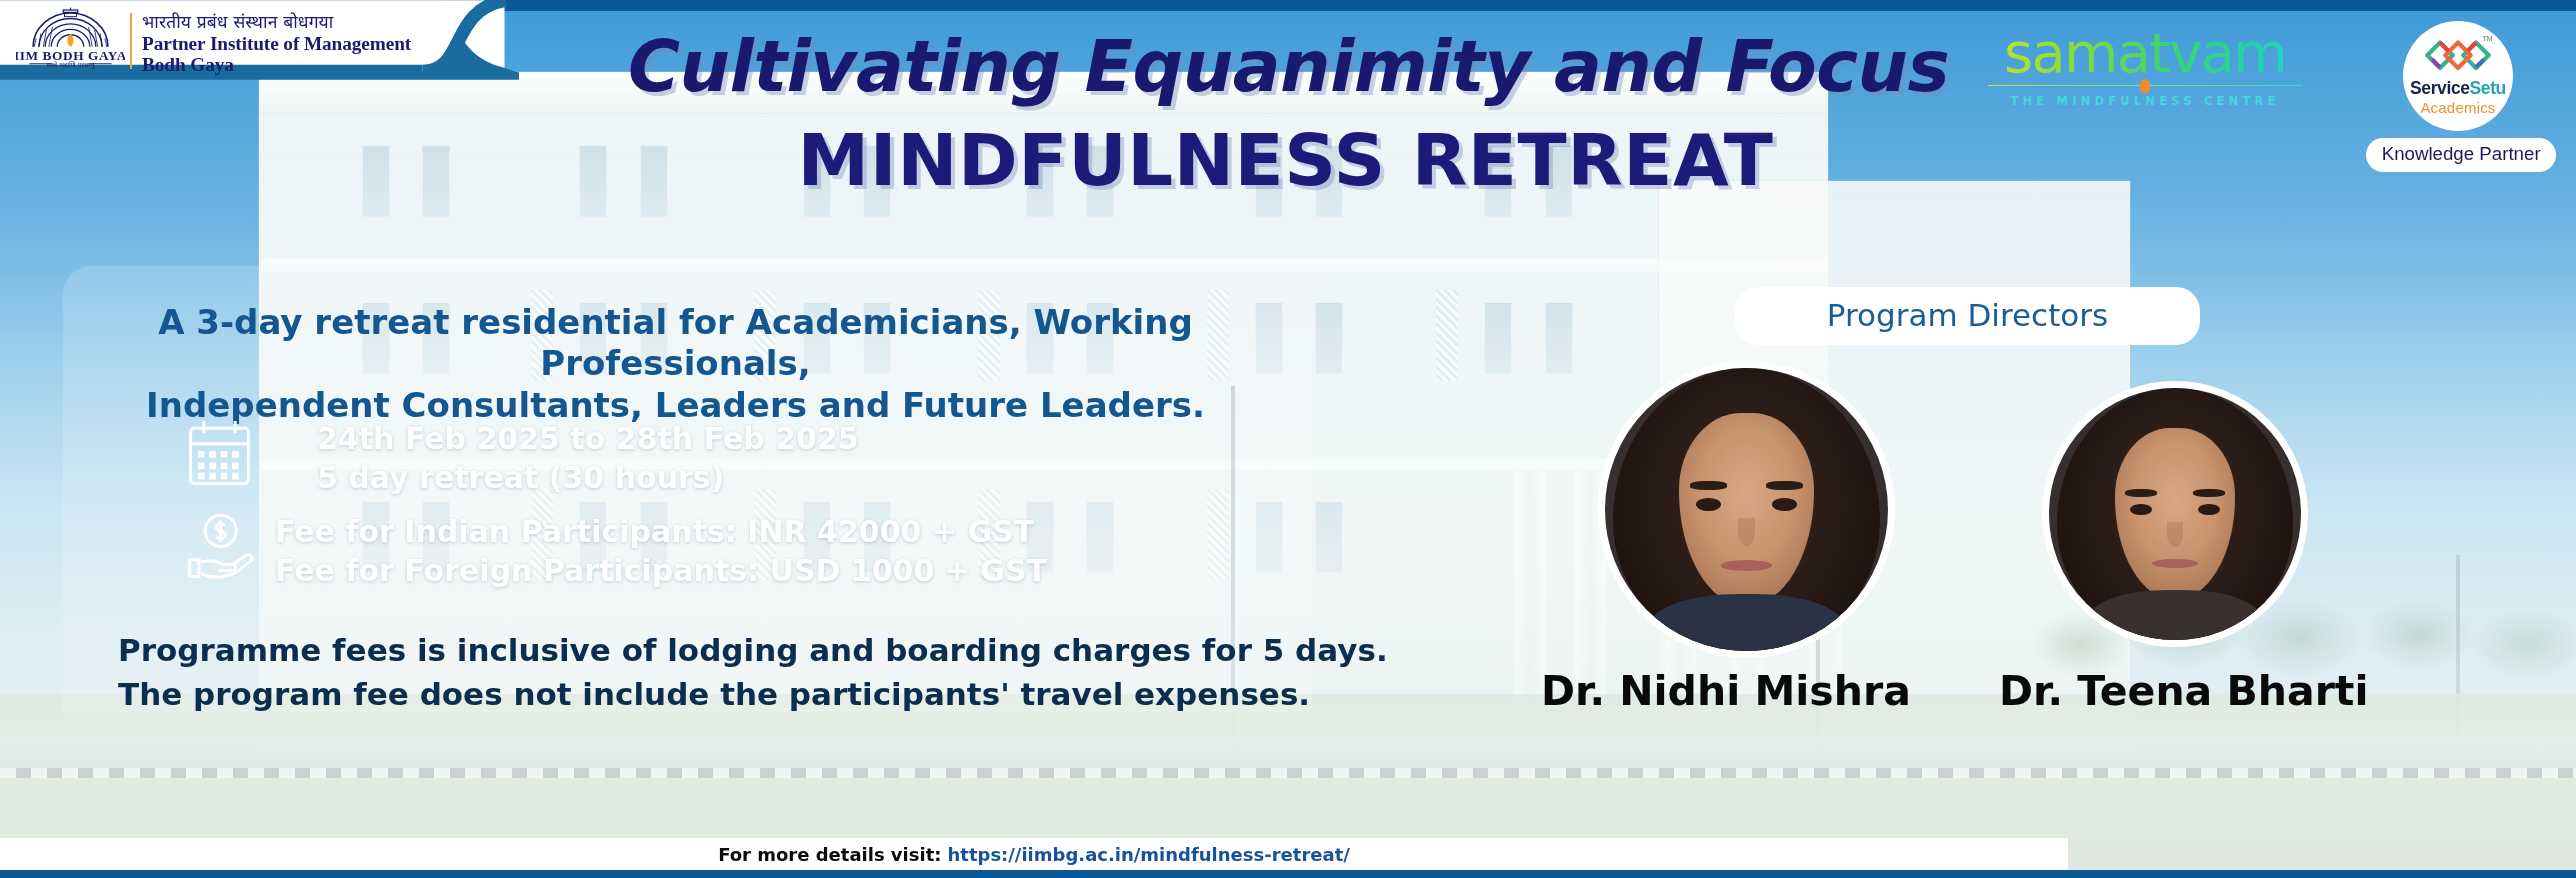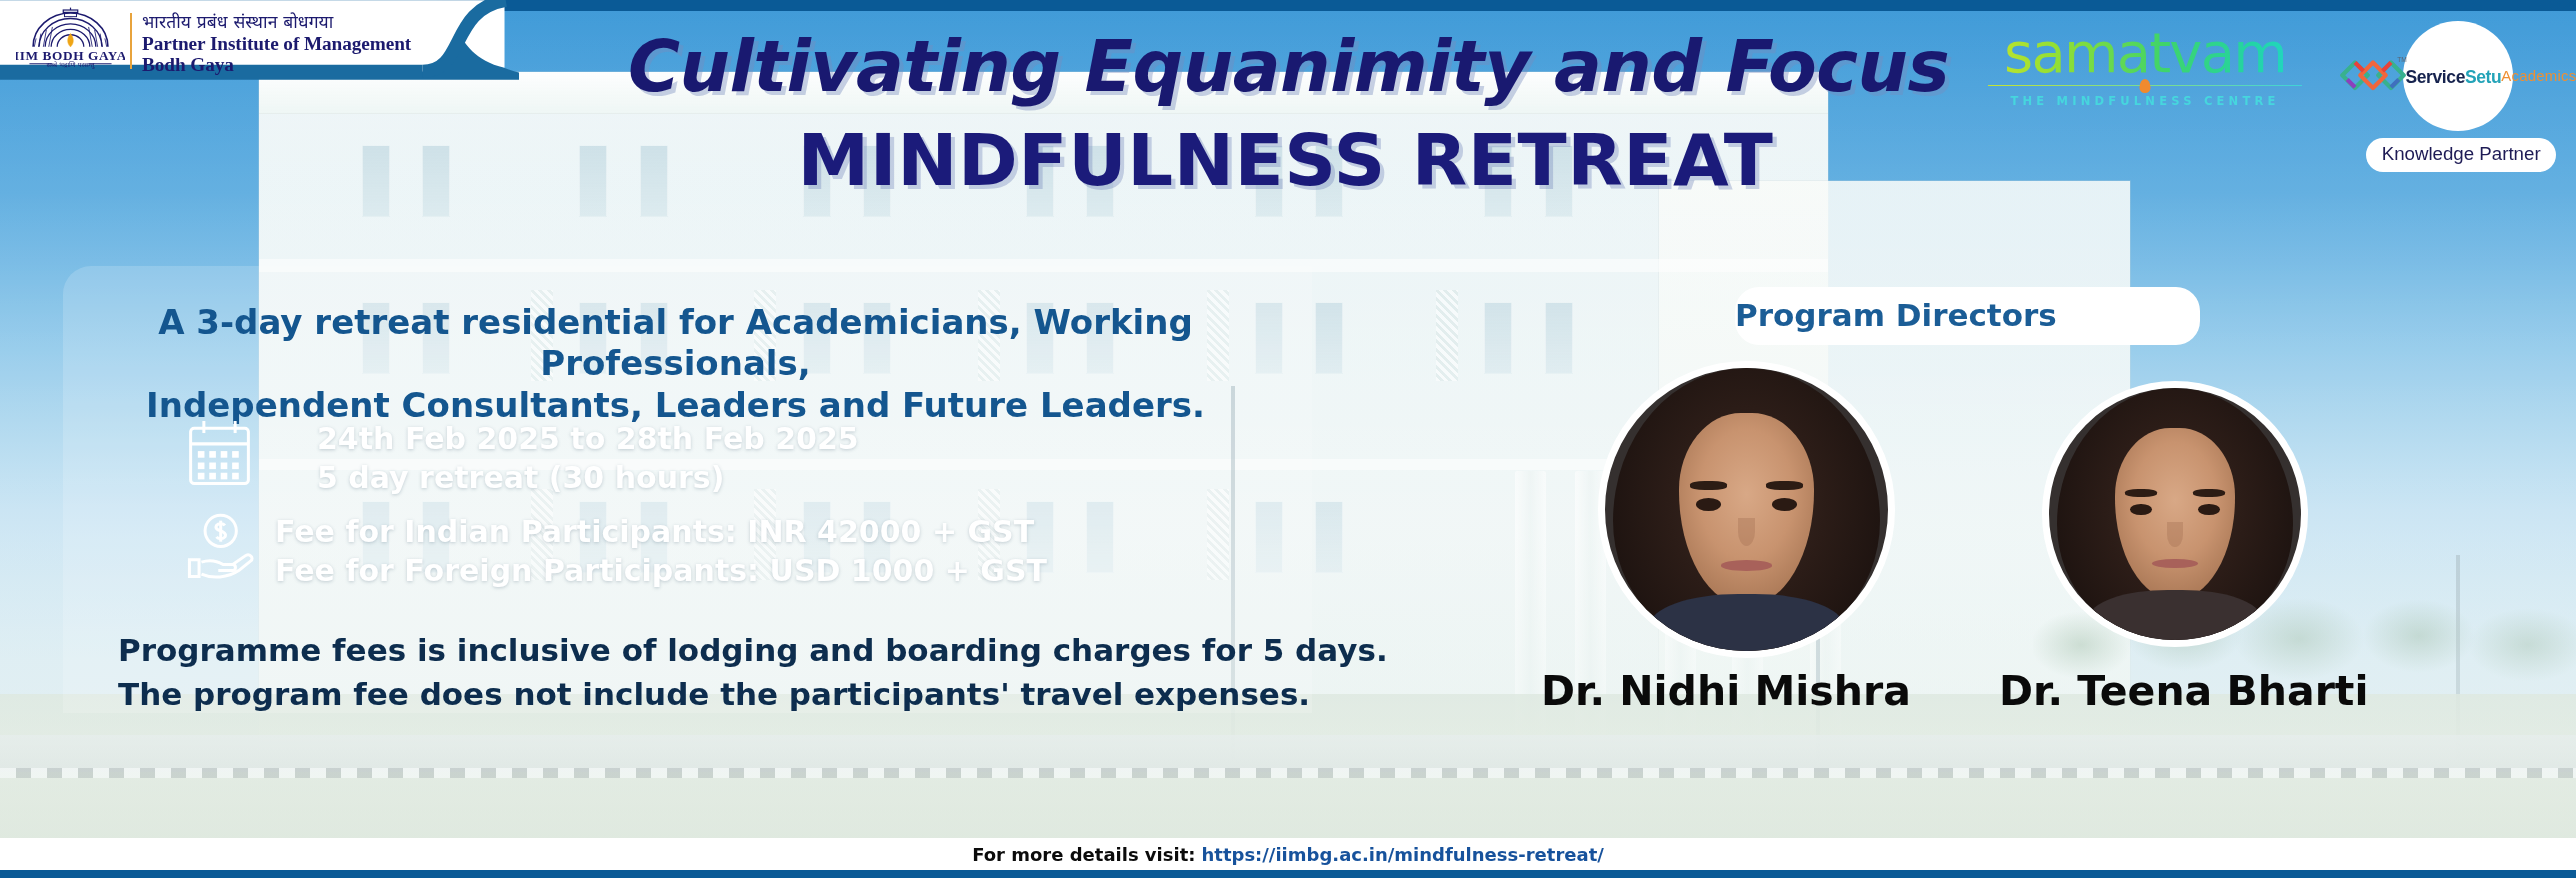--- a/index.html
+++ b/index.html
@@ -160,21 +160,21 @@
   .samatvam-sub {
     margin-top:7.2px;
     font-family:"DejaVu Sans", sans-serif;
     font-size:11.5px; letter-spacing:4.2px; color:#46d6de; font-weight:600;
   }
 
   
   .ss-circle {
     position:absolute; left:2403px; top:21px; width:110px; height:110px;
     background:#ffffff; border-radius:50%;
-    display:flex; flex-direction:row; align-items:center; justify-content:center;
+    display:flex; flex-direction:column; align-items:center; justify-content:center;
   }
   .ss-mark { position:relative; width:66px; height:36px; margin-top:2.4px; }
   .ss-tm { position:absolute; right:-1.2px; top:-3.6px; font-size:6.6px; color:#5a6270; font-family:"Liberation Sans",sans-serif; }
   .ss-name {
     margin-top:3.6px; font-family:"Liberation Sans", sans-serif;
     font-weight:700; font-size:17.5px; letter-spacing:-0.4px;
   }
   .ss-name .s1 { color:#16234e; }
   .ss-name .s2 { color:#23a3b8; }
   .ss-acad {
@@ -219,23 +219,23 @@
     position:absolute; left:118px; top:628px;
     font-family:"DejaVu Sans", sans-serif;
     font-weight:700; font-size:31px; line-height:1.42;
     color:#0d2d4e; white-space:nowrap;
   }
 
   
   .pd-pill {
     position:absolute; left:1735px; top:287px;
     width:465px; padding:9.7px 0 12px;
-    background:#ffffff; border-radius:24px; text-align:left;
-    font-family:"DejaVu Sans", sans-serif;
-    font-weight:700; font-size:31px; color:#1b5d96;
+    background:#ffffff; border-radius:24px; text-align:center;
+    font-family:"DejaVu Sans", sans-serif;
+    font-weight:400; font-size:31px; color:#1b5d96;
   }
 
   .photo {
     position:absolute; border-radius:50%;
     border:7.8px solid #ffffff;
     overflow:hidden;
     background:#35302f;
   }
   #photo-1 { left:1598px; top:361px; width:297px; height:297px; }
   #photo-2 { left:2042px; top:381px; width:266px; height:266px; }
@@ -278,21 +278,21 @@
   .pd-name {
     position:absolute;
     font-family:"DejaVu Sans", sans-serif;
     font-weight:700; font-size:41px; color:#0a0a0a; white-space:nowrap;
   }
   #pd-name-1 { left:1541px; top:667px; }
   #pd-name-2 { left:1999px; top:667px; }
 
   
   .footer-strip {
-    position:absolute; left:0; top:838px; width:2576px; height:32px;
+    position:absolute; left:0; top:838px; width:2068px; height:32px;
     background:#ffffff;
     display:flex; align-items:center; justify-content:center;
   }
   .footer-text {
     font-family:"DejaVu Sans", sans-serif;
     font-weight:700; font-size:18px; color:#0b0b0b; white-space:nowrap;
   }
   .footer-text .url { color:#17529c; margin-left:6px; }
   .footer-bar {
     position:absolute; left:0; top:870px; width:2576px; height:9px;

